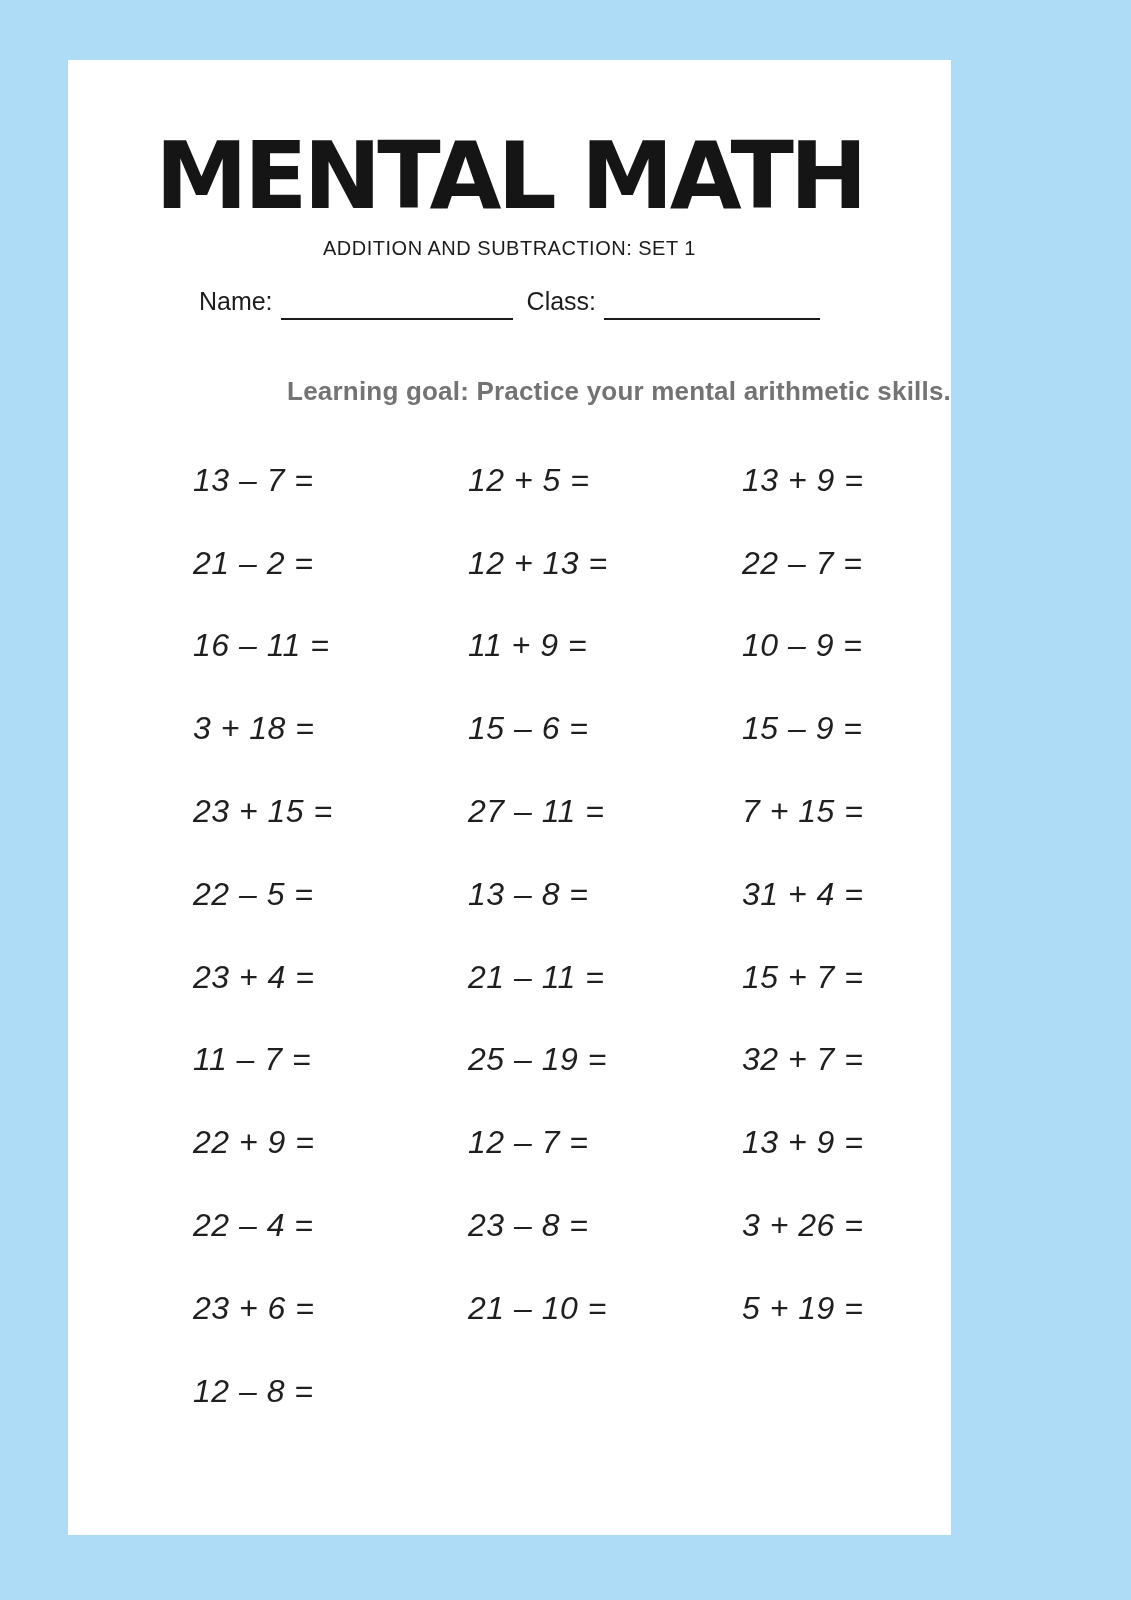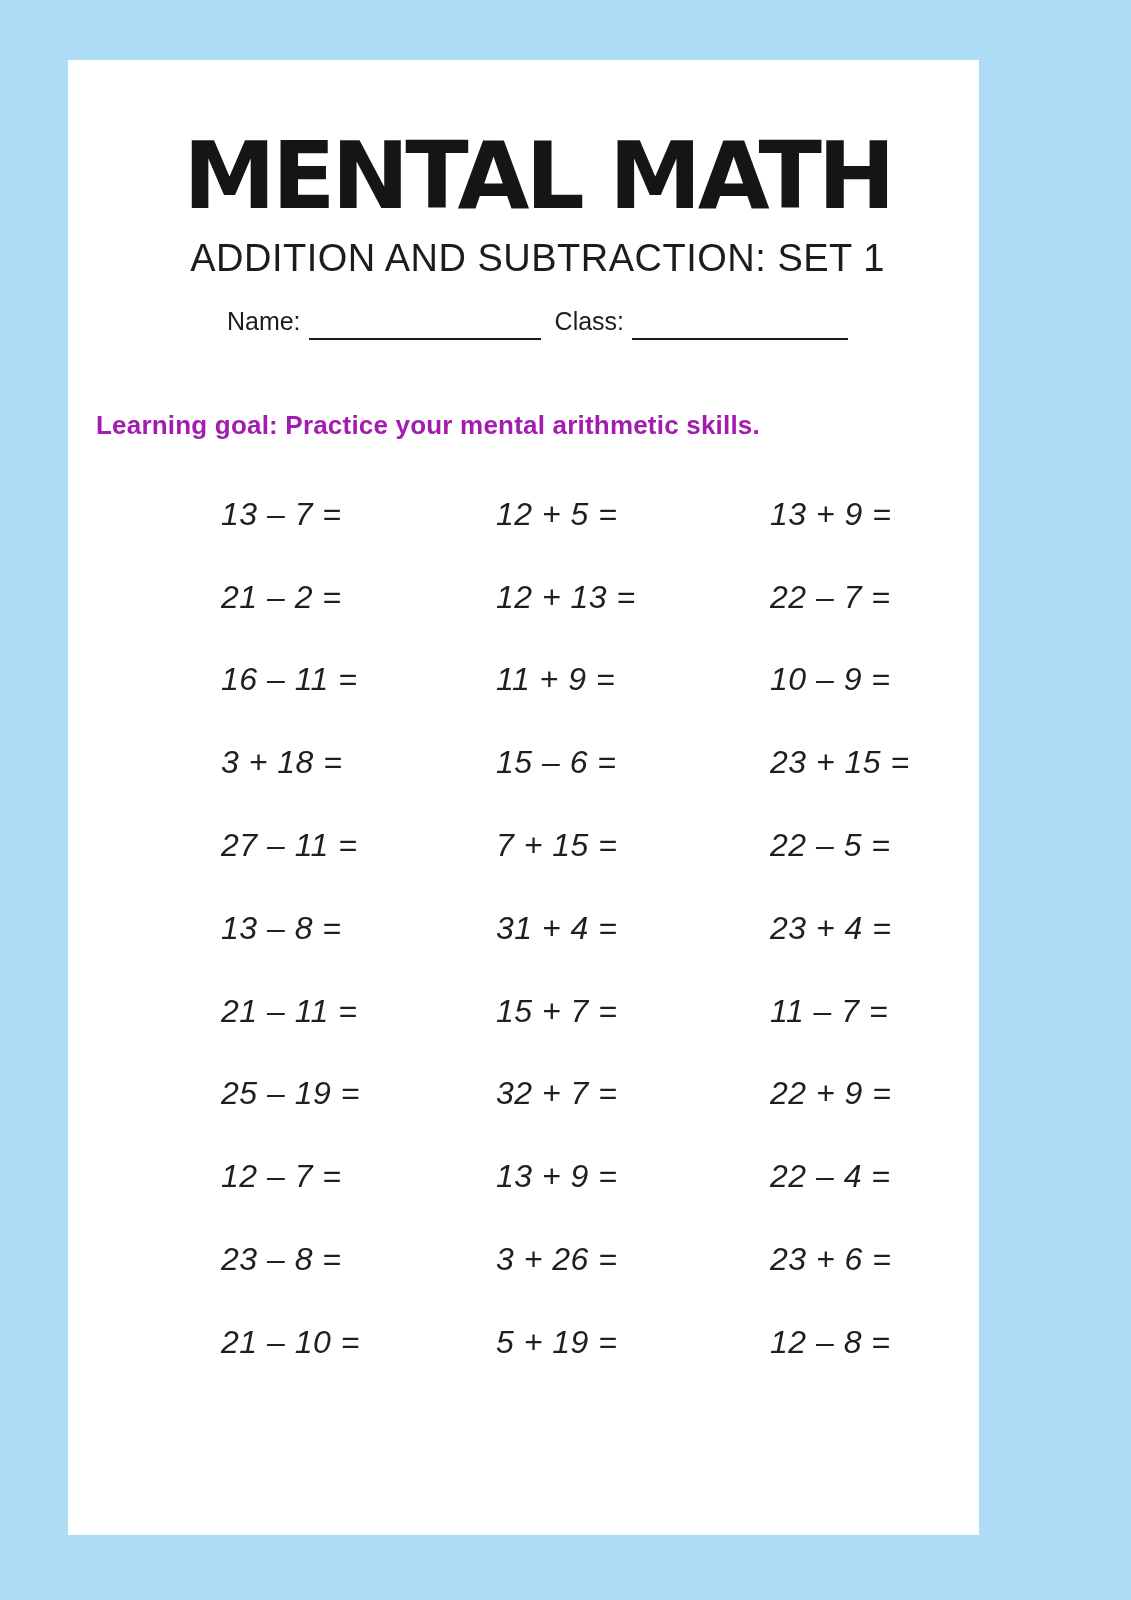--- a/index.html
+++ b/index.html
@@ -13,37 +13,36 @@
     font-family: "Liberation Sans", sans-serif;
     color: #1a1a1a;
     box-sizing: border-box;
     padding: 60px 68px 65px 68px;
   }
   .page {
     width: 883px;
     height: 1475px;
     background: #ffffff;
     overflow: hidden;
-    padding-left: 28px;
   }
   .title {
     margin-top: 70px;
     text-align: center;
     font-family: "DejaVu Sans", "Liberation Sans", sans-serif;
     font-weight: 700;
     font-size: 93px;
     line-height: 1.0;
     letter-spacing: -4px;
     color: #151515;
     white-space: nowrap;
   }
   .subtitle {
     margin-top: 14px;
     text-align: center;
-    font-size: 38px;
+    font-size: 20px;
     font-weight: 400;
     letter-spacing: 0.5px;
     color: #1c1c1c;
   }
   .name-class-row {
     margin-top: 26px;
     display: flex;
     justify-content: center;
     align-items: flex-end;
     font-size: 25px;
@@ -55,26 +54,26 @@
   }
   .blank-line {
     display: inline-block;
     border-bottom: 2px solid #1a1a1a;
     height: 30px;
   }
   .name-line  { width: 232px; margin-left: 8px; }
   .class-line { width: 216px; margin-left: 8px; }
   .class-label { margin-left: 14px; }
   .goal {
-    margin-top: 70px;
-    text-align: left;
+    margin-top: 56px;
+    text-align: right;
     font-size: 26px;
     font-weight: 700;
     letter-spacing: 0.2px;
-    color: #a21caf;
+    color: #737373;
   }
   .problems-grid {
     margin-top: 32px;
     padding-left: 125px;
     display: grid;
     grid-template-columns: 275px 274px auto;
     grid-auto-rows: 82.8px;
     align-items: center;
     font-size: 32px;
     letter-spacing: 0.5px;
@@ -108,20 +107,21 @@
       <div class="problem">12 + 5 =</div>
       <div class="problem">13 + 9 =</div>
       <div class="problem">21 – 2 =</div>
       <div class="problem">12 + 13 =</div>
       <div class="problem">22 – 7 =</div>
       <div class="problem">16 – 11 =</div>
       <div class="problem">11 + 9 =</div>
       <div class="problem">10 – 9 =</div>
       <div class="problem">3 + 18 =</div>
       <div class="problem">15 – 6 =</div>
+      <div class="problem">15 – 9 =</div>
       <div class="problem">23 + 15 =</div>
       <div class="problem">27 – 11 =</div>
       <div class="problem">7 + 15 =</div>
       <div class="problem">22 – 5 =</div>
       <div class="problem">13 – 8 =</div>
       <div class="problem">31 + 4 =</div>
       <div class="problem">23 + 4 =</div>
       <div class="problem">21 – 11 =</div>
       <div class="problem">15 + 7 =</div>
       <div class="problem">11 – 7 =</div>

